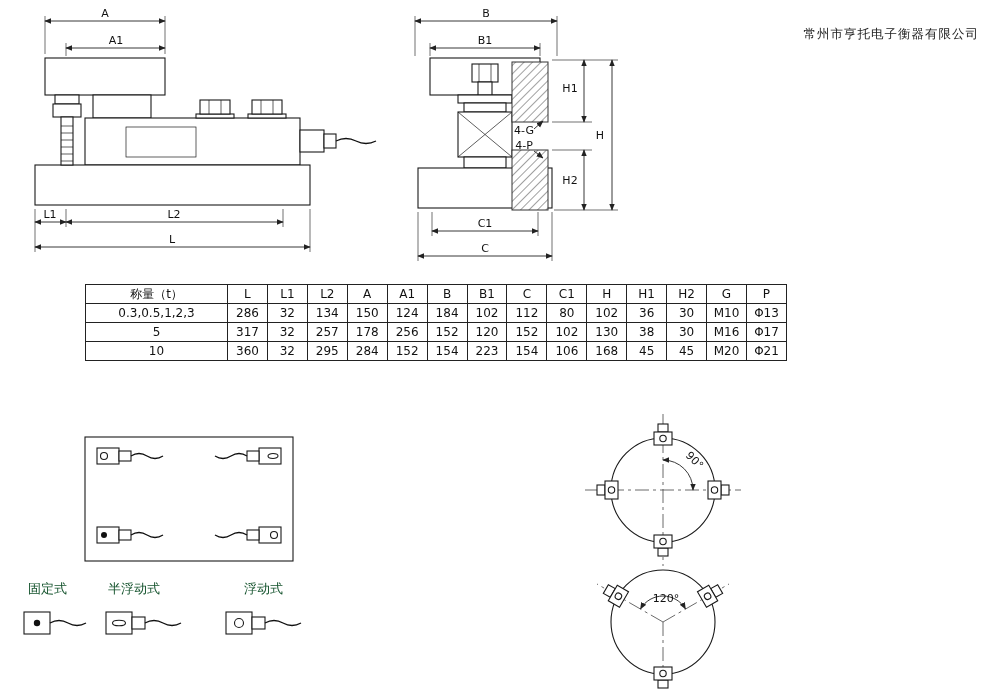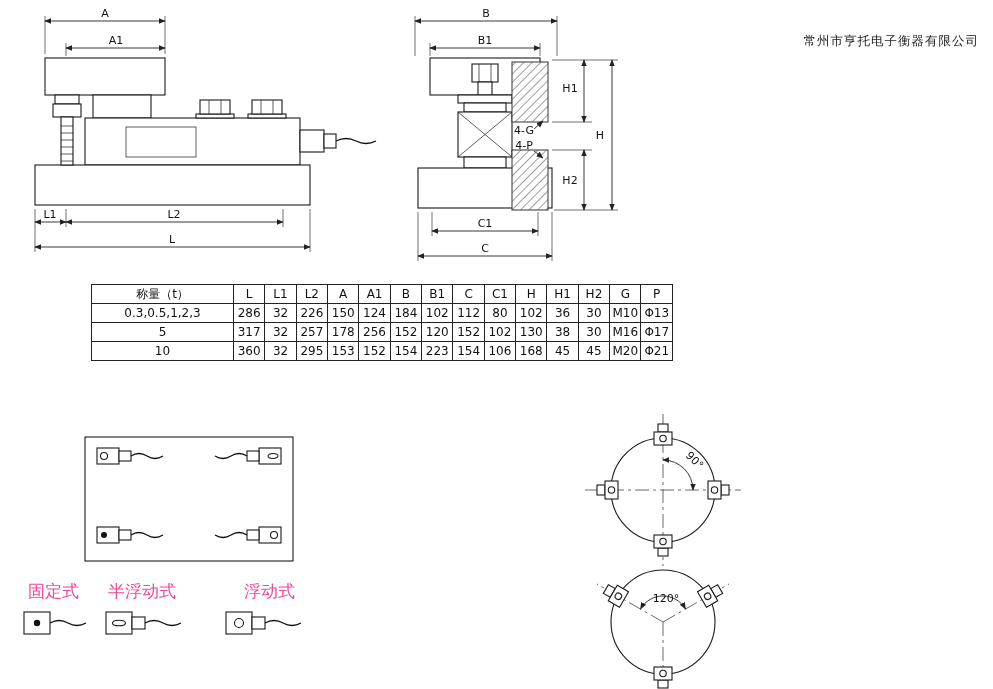--- a/index.html
+++ b/index.html
@@ -11,28 +11,28 @@
   .draw  { fill:#fff; stroke:#1a1a1a; stroke-width:1.1; }
   .drawn { fill:none; stroke:#1a1a1a; stroke-width:1.1; }
   .thin  { fill:none; stroke:#1a1a1a; stroke-width:0.7; }
   .ext   { stroke:#333; stroke-width:0.7; }
   .dim   { stroke:#222; stroke-width:0.9; fill:none; marker-start:url(#ar); marker-end:url(#ar); }
   .lead  { stroke:#222; stroke-width:0.9; fill:none; marker-end:url(#ar); }
   .cab   { fill:none; stroke:#111; stroke-width:1.3; }
   .cl    { stroke:#444; stroke-width:0.8; stroke-dasharray:14 4 3 4; }
   .hatch { fill:url(#hatchp); stroke:#333; stroke-width:1; }
   .dot   { fill:#111; stroke:none; }
-  .company { position:absolute; top:33px; right:14px; font-size:12.5px; letter-spacing:1px; color:#222;
+  .company { position:absolute; top:26px; right:14px; font-size:12.5px; letter-spacing:1px; color:#222;
     font-family:"DejaVu Serif","Liberation Serif",serif; }
-  table.dims { position:absolute; left:91px; top:284px; width:582px; border-collapse:collapse;
+  table.dims { position:absolute; left:85px; top:284px; width:702px; border-collapse:collapse;
     table-layout:fixed; font-size:12px; color:#111; }
   table.dims th, table.dims td { border:1px solid #222; height:19px; text-align:center;
     font-weight:normal; padding:0 1px; white-space:nowrap; overflow:hidden; }
   table.dims th:first-child { width:142px; }
-  .mtlabel { position:absolute; font-size:17px; color:#ec4899; }
+  .mtlabel { position:absolute; font-size:13px; color:#14532d; }
 </style>
 </head>
 <body>
 
 <div class="stage">
 
 <svg class="drawing" width="993" height="689" viewBox="0 0 993 689">
   <defs>
     <marker id="ar" viewBox="0 0 10 10" refX="9" refY="5" markerWidth="8" markerHeight="8" orient="auto-start-reverse">
       <path d="M0,1 L10,5 L0,9 z" fill="#222"></path>
@@ -260,21 +260,21 @@
           <th>H2</th>
           <th>G</th>
           <th>P</th>
         </tr>
       </thead>
       <tbody>
         <tr>
           <td>0.3,0.5,1,2,3</td>
           <td>286</td>
           <td>32</td>
-          <td>226</td>
+          <td>134</td>
           <td>150</td>
           <td>124</td>
           <td>184</td>
           <td>102</td>
           <td>112</td>
           <td>80</td>
           <td>102</td>
           <td>36</td>
           <td>30</td>
           <td>M10</td>
@@ -295,21 +295,21 @@
           <td>38</td>
           <td>30</td>
           <td>M16</td>
           <td>Φ17</td>
         </tr>
         <tr>
           <td>10</td>
           <td>360</td>
           <td>32</td>
           <td>295</td>
-          <td>153</td>
+          <td>284</td>
           <td>152</td>
           <td>154</td>
           <td>223</td>
           <td>154</td>
           <td>106</td>
           <td>168</td>
           <td>45</td>
           <td>45</td>
           <td>M20</td>
           <td>Φ21</td>

